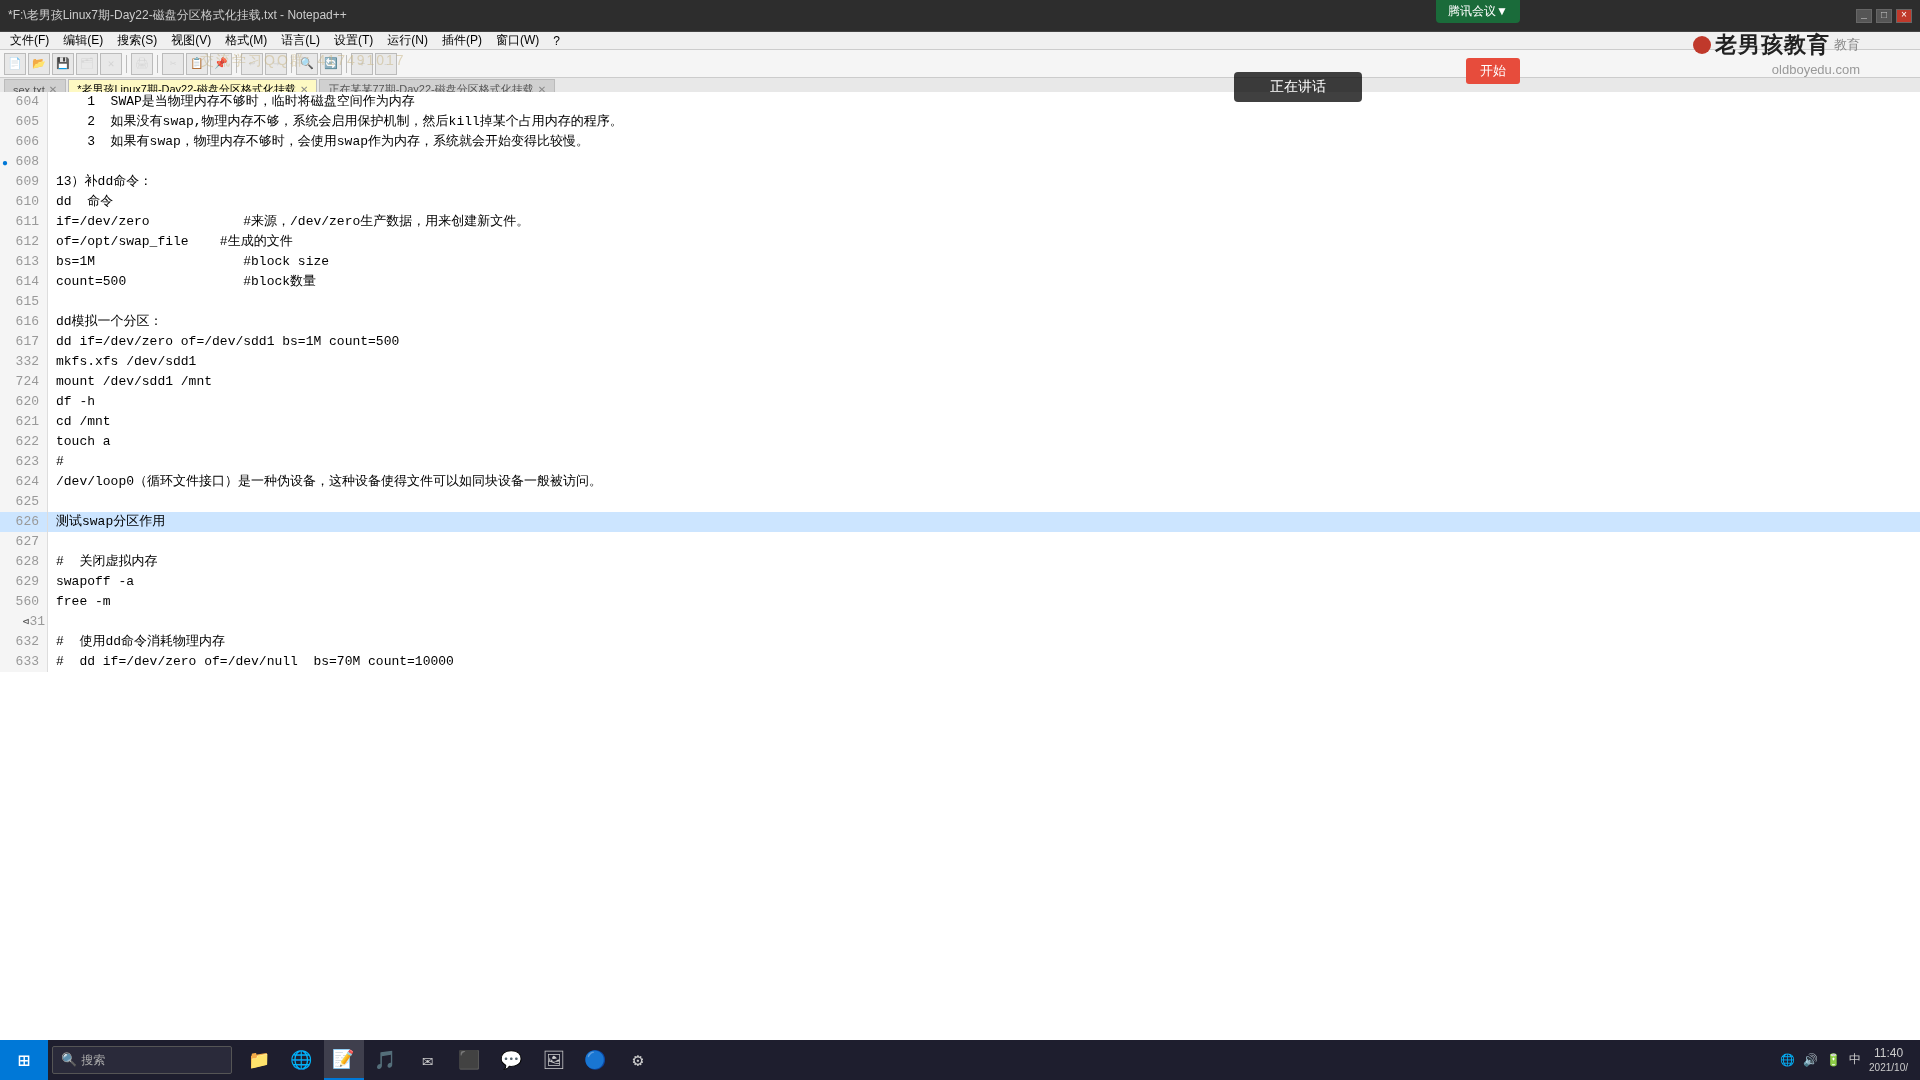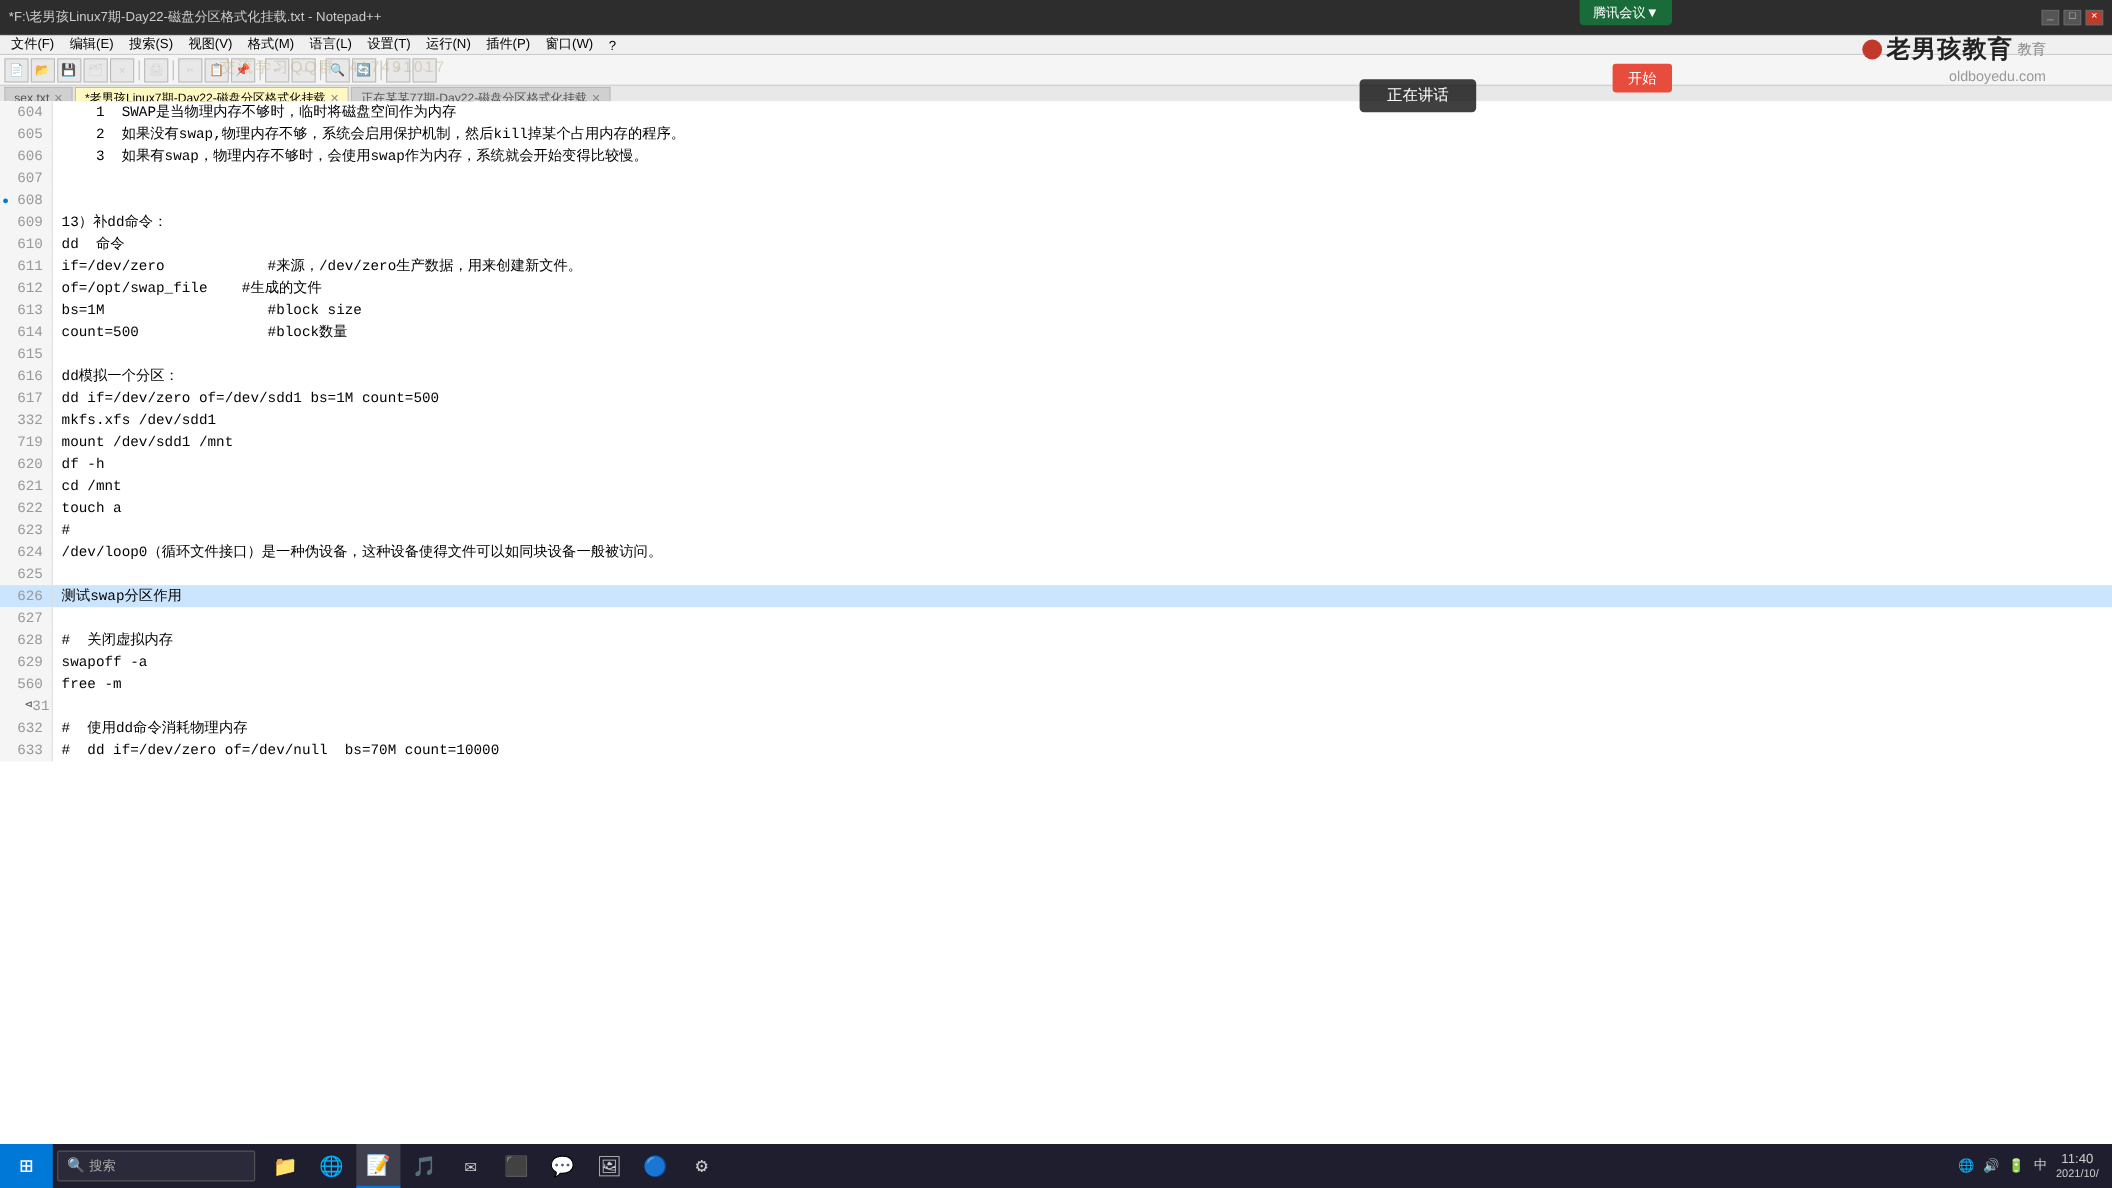--- a/index.html
+++ b/index.html
@@ -158,26 +158,26 @@
       border-radius: 50%;
       display: inline-block;
       margin-right: 4px;
       vertical-align: middle;
     }
 
     
     .live-overlay {
       position: absolute;
       top: 72px;
-      right: 578px;
+      right: 558px;
       background: rgba(0,0,0,0.75);
       color: #fff;
       font-family: 'Microsoft YaHei', Arial, sans-serif;
       font-size: 14px;
-      padding: 6px 25px;
+      padding: 6px 36px;
       border-radius: 4px;
       z-index: 90;
     }
 
     
     .start-btn {
       position: absolute;
       top: 58px;
       right: 400px;
       background: #e74c3c;
@@ -390,24 +390,20 @@
     <div class="line">
       <div class="line-number">605</div>
       <div class="line-content">    2  如果没有swap,物理内存不够，系统会启用保护机制，然后kill掉某个占用内存的程序。</div>
     </div>
 
     <div class="line">
       <div class="line-number">606</div>
       <div class="line-content">    3  如果有swap，物理内存不够时，会使用swap作为内存，系统就会开始变得比较慢。</div>
     </div>
 
-    <div class="line">
-      <div class="line-number">607</div>
-      <div class="line-content"></div>
-    </div>
 
     <div class="line">
       <div class="line-number" style="position:relative;">608<span style="color:#0078d7;position:absolute;left:2px;top:2px;font-size:10px;">●</span></div>
       <div class="line-content"></div>
     </div>
 
     <div class="line">
       <div class="line-number">609</div>
       <div class="line-content">13）补dd命令：</div>
     </div>
@@ -451,21 +447,21 @@
       <div class="line-number">617</div>
       <div class="line-content">dd if=/dev/zero of=/dev/sdd1 bs=1M count=500</div>
     </div>
 
     <div class="line">
       <div class="line-number">332</div>
       <div class="line-content">mkfs.xfs /dev/sdd1</div>
     </div>
 
     <div class="line">
-      <div class="line-number">719</div>
+      <div class="line-number">724</div>
       <div class="line-content">mount /dev/sdd1 /mnt</div>
     </div>
 
     <div class="line">
       <div class="line-number">620</div>
       <div class="line-content">df -h</div>
     </div>
 
     <div class="line">
       <div class="line-number">621</div>

